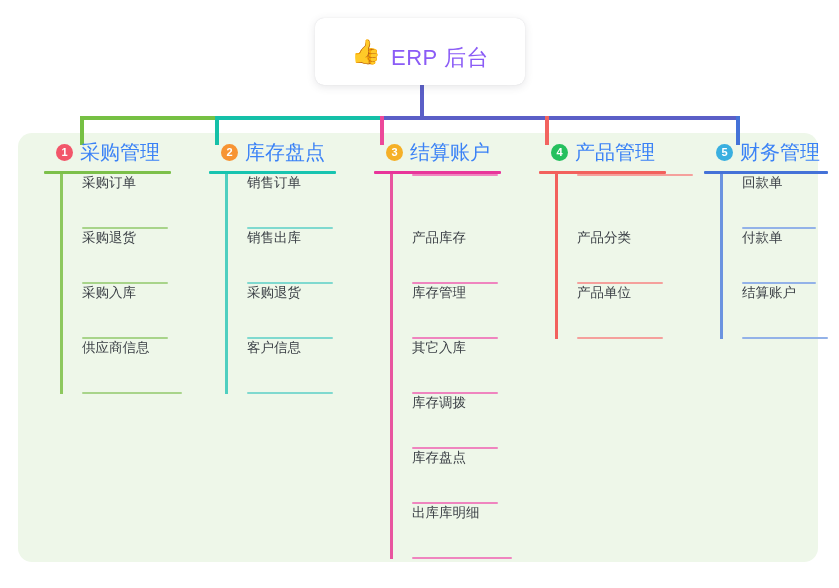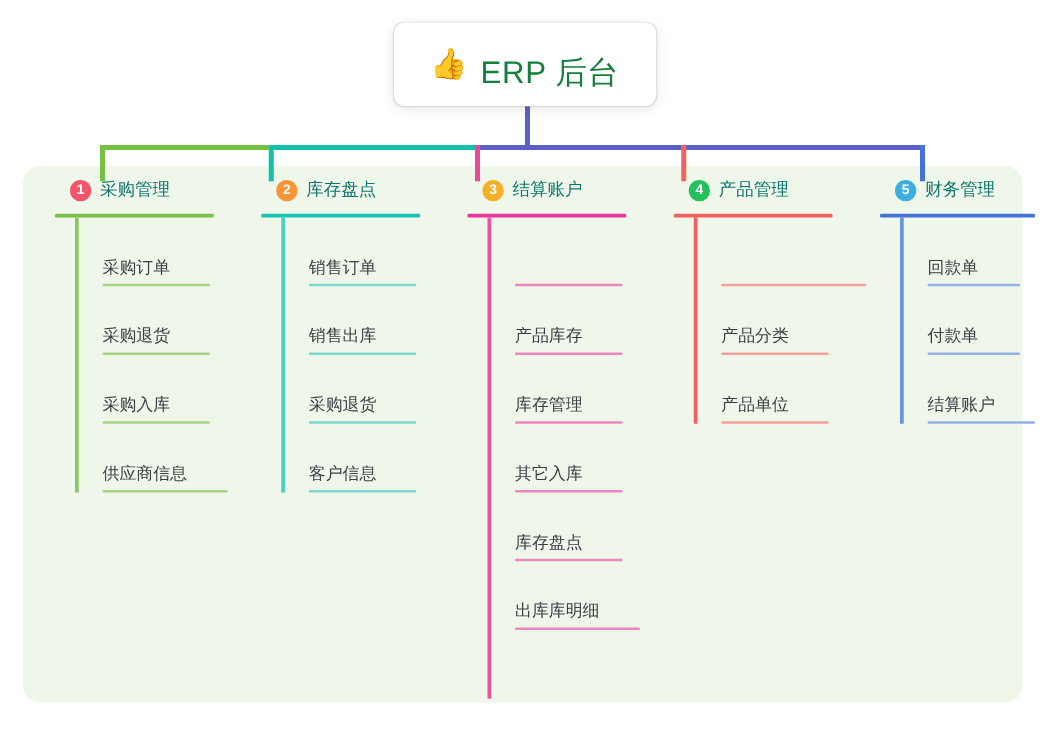--- a/index.html
+++ b/index.html
@@ -34,22 +34,22 @@
     justify-content: center;
     gap: 10px;
     z-index: 6;
   }
   .root-emoji {
     font-size: 24px;
     line-height: 1;
     display: block;
   }
   .root-title {
-    font-size: 25px;
-    color: #15803d;
+    font-size: 22px;
+    color: #8b5cf6;
     letter-spacing: 0.5px;
     white-space: nowrap;
     margin-top: 12px;
   }
 
   
   .conn {
     position: absolute;
     z-index: 3;
   }
@@ -111,22 +111,22 @@
     height: 17px;
     border-radius: 50%;
     color: #ffffff;
     font-size: 11px;
     line-height: 17px;
     text-align: center;
     font-weight: bold;
     flex: 0 0 auto;
   }
   .col-title {
-    font-size: 14px;
-    color: #0f766e;
+    font-size: 20px;
+    color: #3b82f6;
     white-space: nowrap;
   }
   .col-rule {
     height: 3px;
     border-radius: 1px;
     margin-left: 6px;
   }
 
   
   .children {
@@ -139,21 +139,21 @@
     left: 0px;
     top: 0px;
     width: 3px;
   }
   .child {
     position: relative;
     height: 55px;
     padding-left: 22px;
     display: flex;
     flex-direction: column;
-    justify-content: flex-end;
+    justify-content: space-between;
   }
   .child-label {
     font-size: 13.5px;
     color: #3a3f45;
     white-space: nowrap;
     padding-bottom: 4px;
   }
   .child-rule {
     height: 2px;
     border-radius: 1px;
@@ -254,20 +254,24 @@
           </div>
           <div class="child">
             <div class="child-label">库存管理</div>
             <div class="child-rule" style="width: 86px; background: rgb(239, 133, 191);"></div>
           </div>
           <div class="child">
             <div class="child-label">其它入库</div>
             <div class="child-rule" style="width: 86px; background: rgb(239, 133, 191);"></div>
           </div>
           <div class="child">
+            <div class="child-label">库存调拨</div>
+            <div class="child-rule" style="width: 86px; background: rgb(239, 133, 191);"></div>
+          </div>
+          <div class="child">
             <div class="child-label">库存盘点</div>
             <div class="child-rule" style="width: 86px; background: rgb(239, 133, 191);"></div>
           </div>
           <div class="child">
             <div class="child-label">出库库明细</div>
             <div class="child-rule" style="width: 100px; background: rgb(239, 133, 191);"></div>
           </div>
         </div>
       </div>
       <div class="column" style="left: 515px;">

